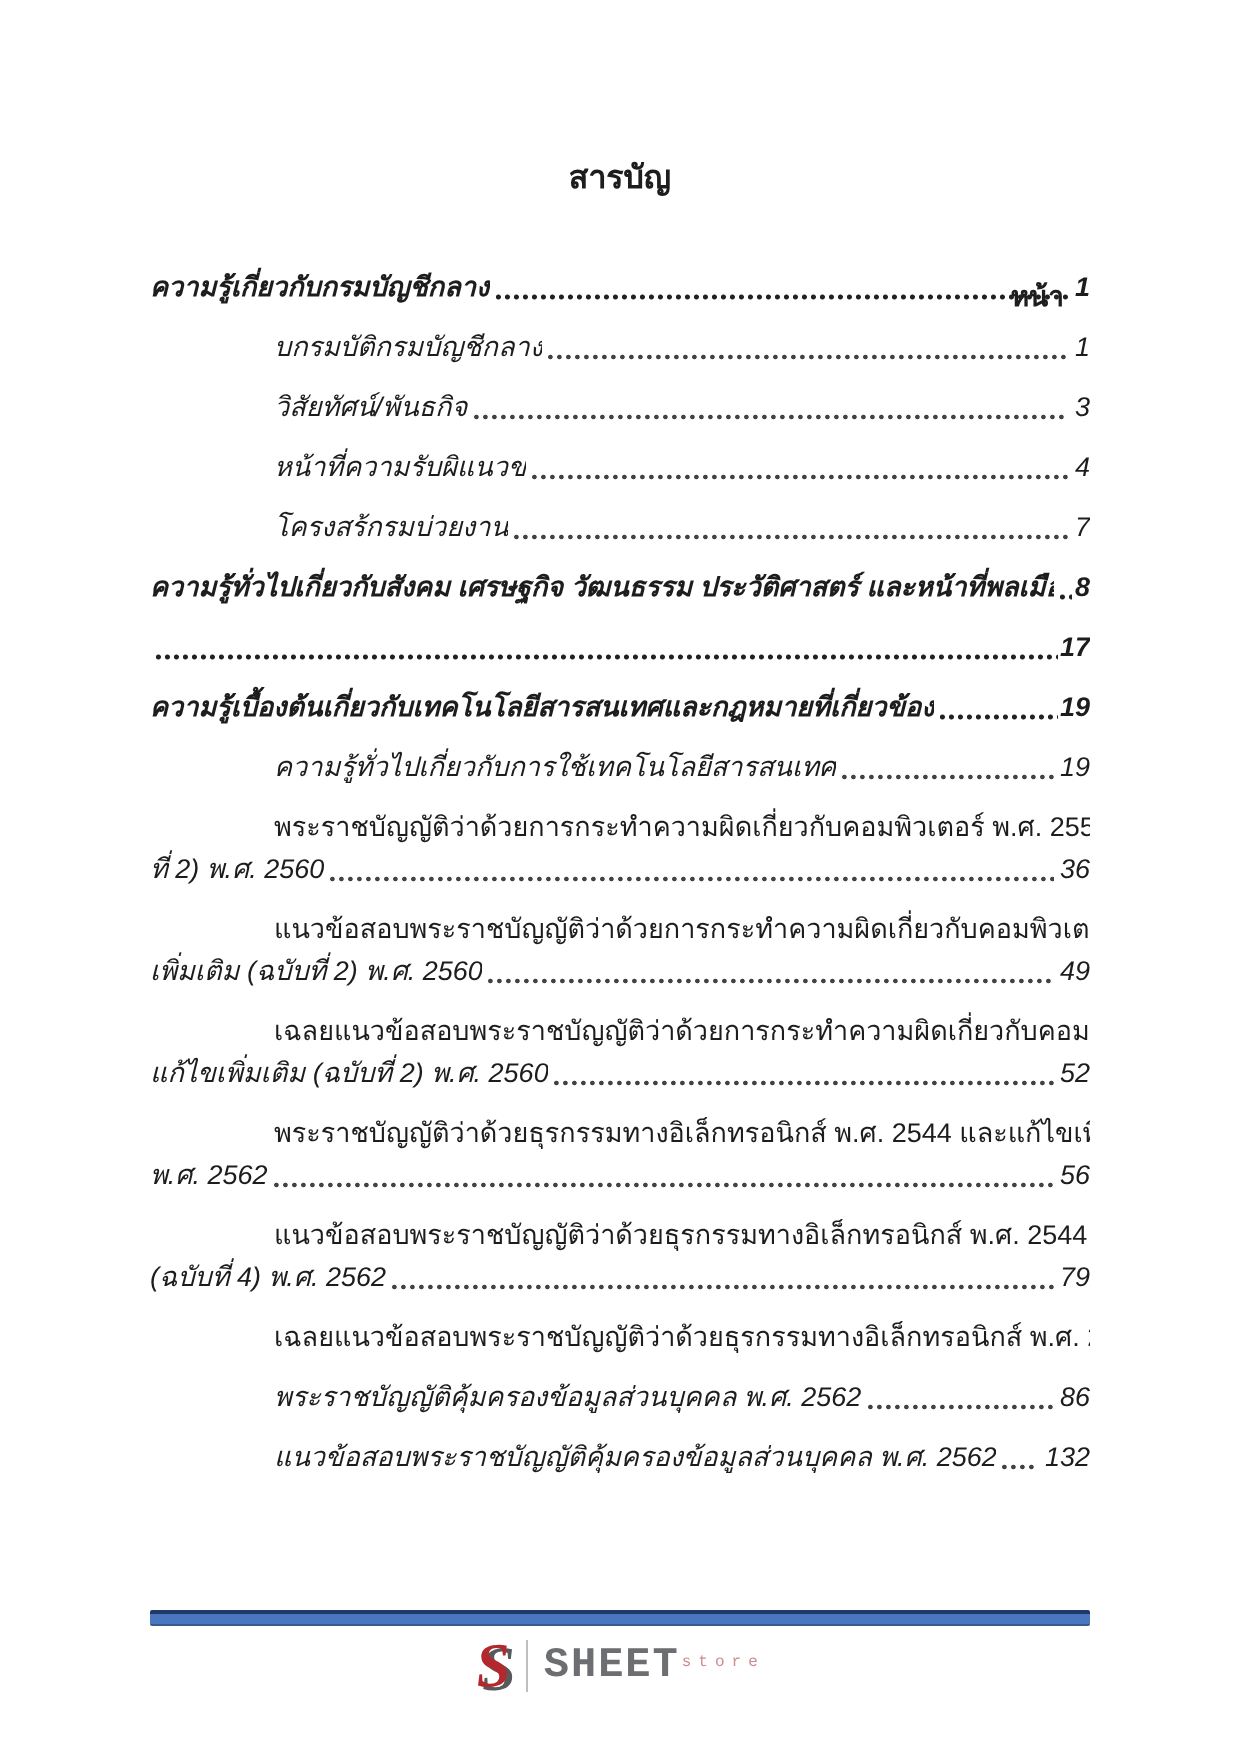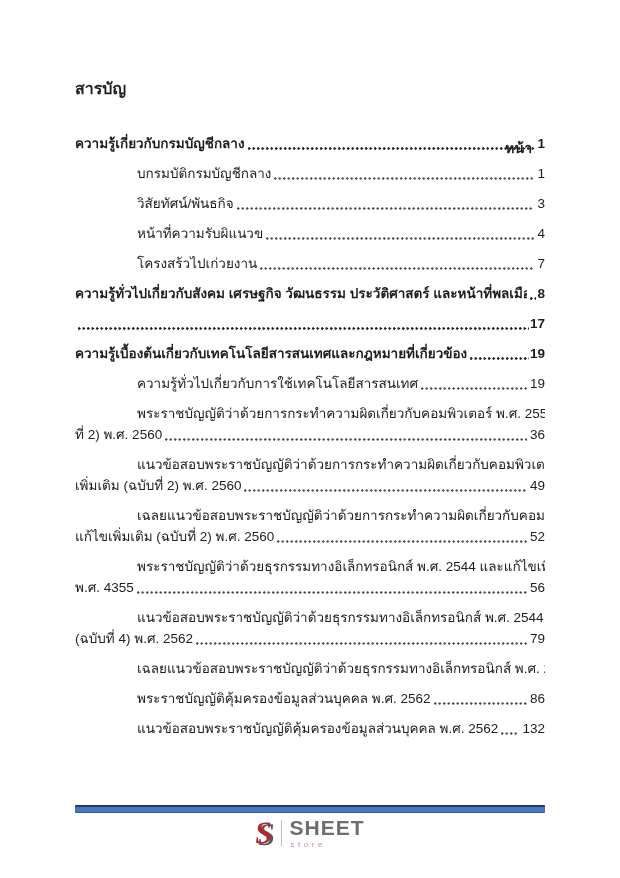--- a/index.html
+++ b/index.html
@@ -16,21 +16,21 @@
   .page {
     position: relative;
     width: 620px; height: 878px;
     background: #ffffff;
     font-family: "Liberation Sans", sans-serif;
     color: var(--text);
   }
   .doc-title {
     position: absolute;
     top: 76px; left: 75px; right: 75px;
-    text-align: left;
+    text-align: center;
     font-size: 16px;
     font-weight: bold;
   }
   .page-col-header {
     position: absolute;
     top: 106px; right: 88px;
     font-size: 14px;
     font-weight: bold;
     margin-top: 31px;
   }
@@ -46,20 +46,21 @@
   .toc-entry.bold { font-weight: bold; }
   .first-line {
     white-space: nowrap;
     overflow: hidden;
   }
   .indent { padding-left: 62px; }
   .toc-row {
     display: flex;
     align-items: flex-start;
     overflow: hidden;
+    font-style: italic;
   }
   .toc-row.indent { padding-left: 62px; }
   .toc-text { white-space: nowrap; flex: 0 1 auto; overflow: hidden; }
   .leader {
     flex: 1 1 auto;
     min-width: 6px;
     height: 3px;
     align-self: flex-end;
     margin: 0 3px 4px 3px;
     background-image: radial-gradient(circle at 1.2px 1.5px, #434343 0.95px, transparent 1.35px);
@@ -98,21 +99,21 @@
     line-height: 34px;
     color: var(--logo-red);
     text-shadow: 2.5px 2px 0 #58595b;
     transform: rotate(-3deg);
   }
   .logo-divider {
     width: 1px;
     height: 26px;
     background: #bcbec0;
   }
-  .logo-wordmark { display: flex; flex-direction: column; }
+  .logo-wordmark { display: flex; flex-direction: row; font-family: Liberation Mono, monospace; }
   .logo-name {
     font-size: 21px;
     font-weight: bold;
     letter-spacing: 1px;
     line-height: 19px;
     color: var(--logo-gray);
   }
   .logo-sub {
     font-size: 8px;
     letter-spacing: 3.5px;
@@ -154,21 +155,21 @@
       </div>
       <div class="toc-entry level2">
         <div class="toc-row indent">
           <span class="toc-text">หน้าที่ความรับผิแนวข</span>
           <span class="leader"></span>
           <span class="page-num">4</span>
         </div>
       </div>
       <div class="toc-entry level2">
         <div class="toc-row indent">
-          <span class="toc-text">โครงสร้วไปเก่วยงาน</span>
+          <span class="toc-text">โครงสร้กรมบ่วยงาน</span>
           <span class="leader"></span>
           <span class="page-num">7</span>
         </div>
       </div>
       <div class="toc-entry level1 bold">
         <div class="toc-row">
           <span class="toc-text">ความรู้ทั่วไปเกี่ยวกับสังคม เศรษฐกิจ วัฒนธรรม ประวัติศาสตร์ และหน้าที่พลเมือง</span>
           <span class="leader"></span>
           <span class="page-num">8</span>
         </div>
@@ -213,21 +214,21 @@
         <div class="first-line indent">เฉลยแนวข้อสอบพระราชบัญญัติว่าด้วยการกระทำความผิดเกี่ยวกับคอมพิวเตอร์ พ.ศ. 2550</div>
         <div class="toc-row">
           <span class="toc-text">แก้ไขเพิ่มเติม (ฉบับที่ 2) พ.ศ. 2560</span>
           <span class="leader"></span>
           <span class="page-num">52</span>
         </div>
       </div>
       <div class="toc-entry level2">
         <div class="first-line indent">พระราชบัญญัติว่าด้วยธุรกรรมทางอิเล็กทรอนิกส์ พ.ศ. 2544 และแก้ไขเพิ่มเติม (ฉบับที่ 4)</div>
         <div class="toc-row">
-          <span class="toc-text">พ.ศ. 4355</span>
+          <span class="toc-text">พ.ศ. 2562</span>
           <span class="leader"></span>
           <span class="page-num">56</span>
         </div>
       </div>
       <div class="toc-entry level2">
         <div class="first-line indent">แนวข้อสอบพระราชบัญญัติว่าด้วยธุรกรรมทางอิเล็กทรอนิกส์ พ.ศ. 2544 และแก้ไขเพิ่มเติม</div>
         <div class="toc-row">
           <span class="toc-text">(ฉบับที่ 4) พ.ศ. 2562</span>
           <span class="leader"></span>
           <span class="page-num">79</span>

